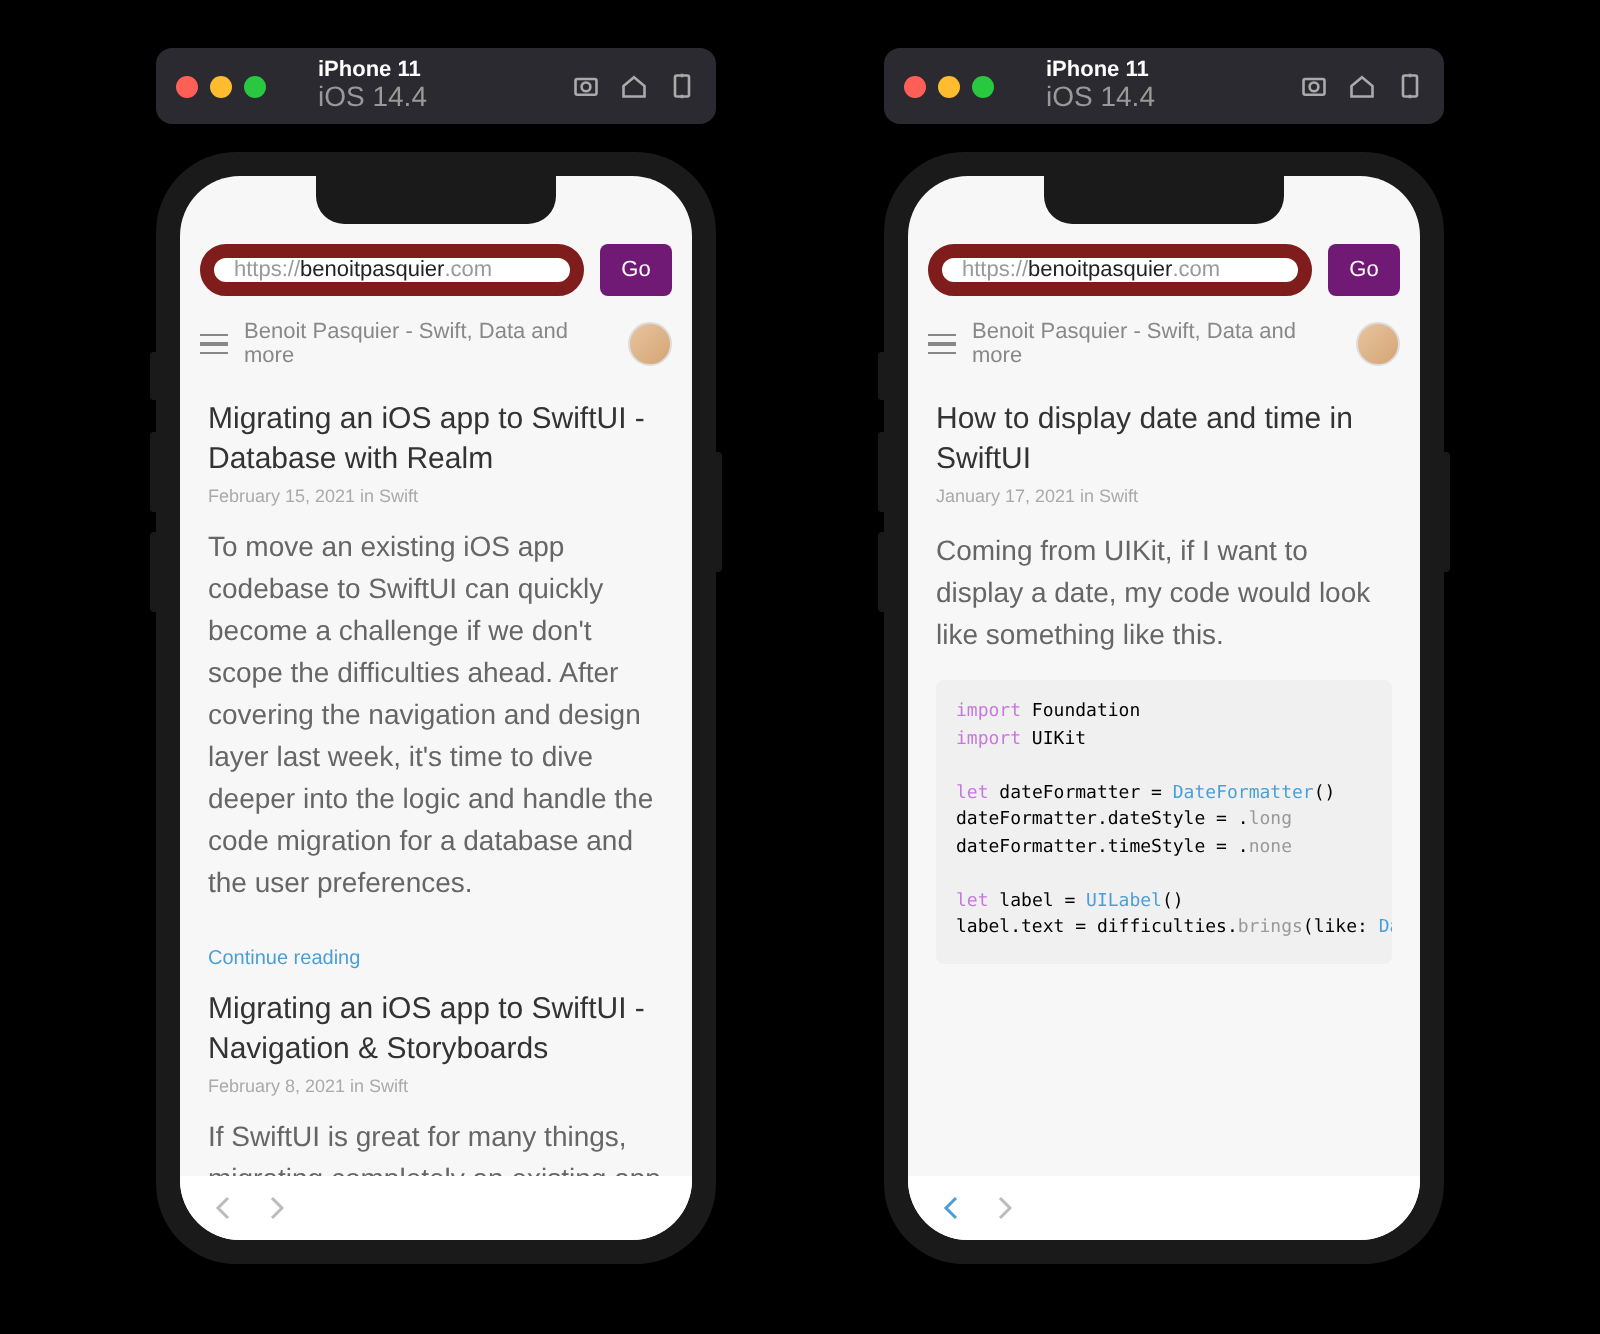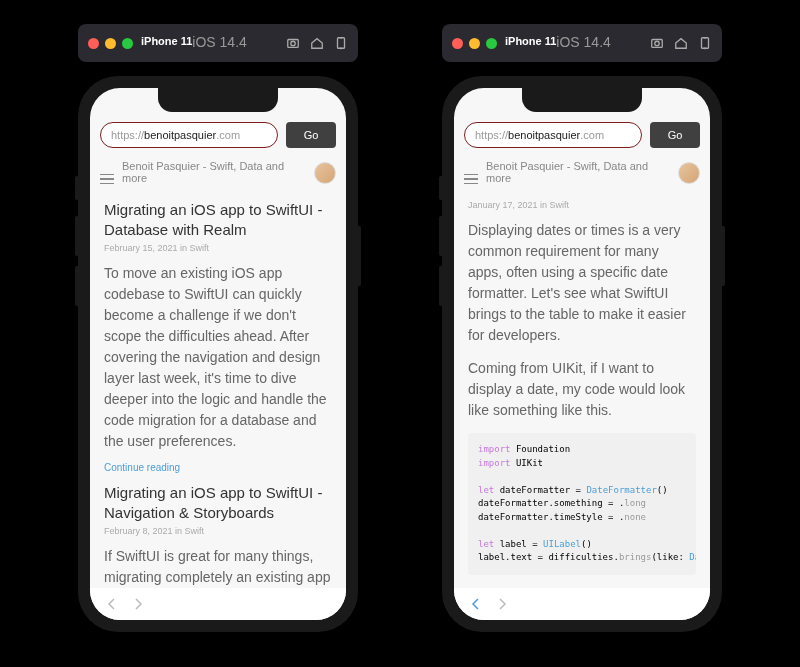--- a/index.html
+++ b/index.html
@@ -5,50 +5,50 @@
     *{margin:0;padding:0;box-sizing:border-box}
     body{background:#000;width:800px;height:667px;font-family:-apple-system,BlinkMacSystemFont,sans-serif;overflow:hidden}
     .stage{display:flex;gap:84px;padding:24px 60px;justify-content:center}
     .sim{width:280px}
     .titlebar{background:#2a2a30;border-radius:8px;height:38px;display:flex;align-items:center;padding:0 10px;gap:8px}
     .traffic{display:flex;gap:6px}
     .dot{width:11px;height:11px;border-radius:50%}
     .red{background:#ff5f57}
     .yel{background:#febc2e}
     .grn{background:#28c840}
-    .tinfo{display:flex;line-height:1.1;flex:1;margin-left:0}
+    .tinfo{display:flex;flex-direction:column;line-height:1.1;flex:1;margin-left:18px}
     .tinfo .dev{color:#fff;font-size:11px;font-weight:600}
     .tinfo .os{color:#999;font-size:14px}
     .ticons{display:flex;gap:10px;align-items:center}
     .ticon{width:14px;height:14px;fill:none;stroke:#aaa;stroke-width:1.5}
     .phone{margin-top:14px;background:#1a1a1a;border-radius:40px;padding:12px;position:relative;height:556px}
     .btn-l{position:absolute;left:-3px;width:3px;background:#1a1a1a;border-radius:2px 0 0 2px}
     .btn-l.a{top:100px;height:24px}
     .btn-l.b{top:140px;height:40px}
     .btn-l.c{top:190px;height:40px}
     .btn-r{position:absolute;right:-3px;top:150px;width:3px;height:60px;background:#1a1a1a;border-radius:0 2px 2px 0}
     .screen{background:#f7f7f7;width:100%;height:100%;border-radius:30px;overflow:hidden;position:relative}
     .notch{position:absolute;top:0;left:50%;transform:translateX(-50%);width:120px;height:24px;background:#1a1a1a;border-radius:0 0 14px 14px;z-index:10}
     .content{padding-top:28px;height:100%;display:flex;flex-direction:column}
     .addr{display:flex;align-items:center;padding:6px 10px;gap:8px}
-    .url{flex:1;background:#fff;border:1px solid #7f1d1d;border-radius:14px;height:26px;display:flex;align-items:center;padding:0 10px;font-size:11px}
+    .url{flex:1;background:#fff;border:7px solid #7f1d1d;border-radius:14px;height:26px;display:flex;align-items:center;padding:0 10px;font-size:11px}
     .url .pre{color:#999}
     .url .dom{color:#222}
-    .go{background:#404040;color:#fff;border-radius:4px;height:26px;width:50px;display:flex;align-items:center;justify-content:center;font-size:11px}
-    .hdr{display:flex;align-items:flex-end;padding:6px 10px;gap:8px}
+    .go{background:#701a75;color:#fff;border-radius:4px;height:26px;width:36px;display:flex;align-items:center;justify-content:center;font-size:11px}
+    .hdr{display:flex;align-items:center;padding:6px 10px;gap:8px}
     .ham{display:flex;flex-direction:column;gap:3px;width:14px}
     .ham span{height:1.5px;background:#888}
     .site{color:#888;font-size:11px;flex:1}
     .ava{width:22px;height:22px;border-radius:50%;background:linear-gradient(135deg,#e8c4a0,#d4a574);border:1px solid #ddd}
     .body{flex:1;overflow:hidden;padding:0 14px}
     .post{margin-top:10px}
     .ptitle{color:#333;font-size:15px;font-weight:400;line-height:1.3}
     .pmeta{color:#aaa;font-size:9px;margin-top:4px}
     .ptext{color:#666;font-size:14px;line-height:1.5;margin-top:10px}
-    .more{color:#4a9fd8;font-size:10px;margin-top:10px}
+    .more{color:#4a9fd8;font-size:10px;margin-top:22px}
     .ptext.p2{margin-top:12px}
     .code{background:#f0f0f0;border-radius:4px;padding:10px;margin-top:12px;font-family:Menlo,monospace;font-size:9px;line-height:1.5;overflow:hidden;white-space:pre}
     .kw{color:#c678dd}
     .cls{color:#4a9fd8}
     .en{color:#999}
     .bb{display:flex;gap:10px;padding:8px 14px;background:#fff}
     .bbicon{width:16px;height:16px;stroke:#4a9fd8;fill:none;stroke-width:1.5}
     .bbicon.dim{stroke:#bbb}
   </style>
 </head>
@@ -177,28 +177,28 @@
             <div class="ham">
                 <span></span>
                 <span></span>
                 <span></span>
               </div>
             <div class="site">Benoit Pasquier - Swift, Data and more</div>
             <div class="ava"></div>
           </div>
           <div class="body">
             <div class="post">
+              <div class="ptitle">How to display date and time in SwiftUI</div>
               <div class="pmeta">January 17, 2021 in Swift</div>
-              <div class="ptext">Displaying dates or times is a very common requirement for many apps, often using a specific date formatter. Let's see what SwiftUI brings to the table to make it easier for developers.</div>
               <div class="ptext p2">Coming from UIKit, if I want to display a date, my code would look like something like this.</div>
               <div class="code"><span class="kw">import</span><span> Foundation</span>
 <span class="kw">import</span><span> UIKit</span>
 
 <span class="kw">let</span><span> dateFormatter = </span><span class="cls">DateFormatter</span><span>()</span>
-<span>dateFormatter.something = .</span><span class="en">long</span>
+<span>dateFormatter.dateStyle = .</span><span class="en">long</span>
 <span>dateFormatter.timeStyle = .</span><span class="en">none</span>
 
 <span class="kw">let</span><span> label = </span><span class="cls">UILabel</span><span>()</span>
 <span>label.text = difficulties.</span><span class="en">brings</span><span>(like: </span><span class="cls">Date</span></div>
             </div>
           </div>
           <div class="bb">
             <svg class="bbicon" viewBox="0 0 16 16">
                 <path d="M10 3l-5 5 5 5"></path>
               </svg>

